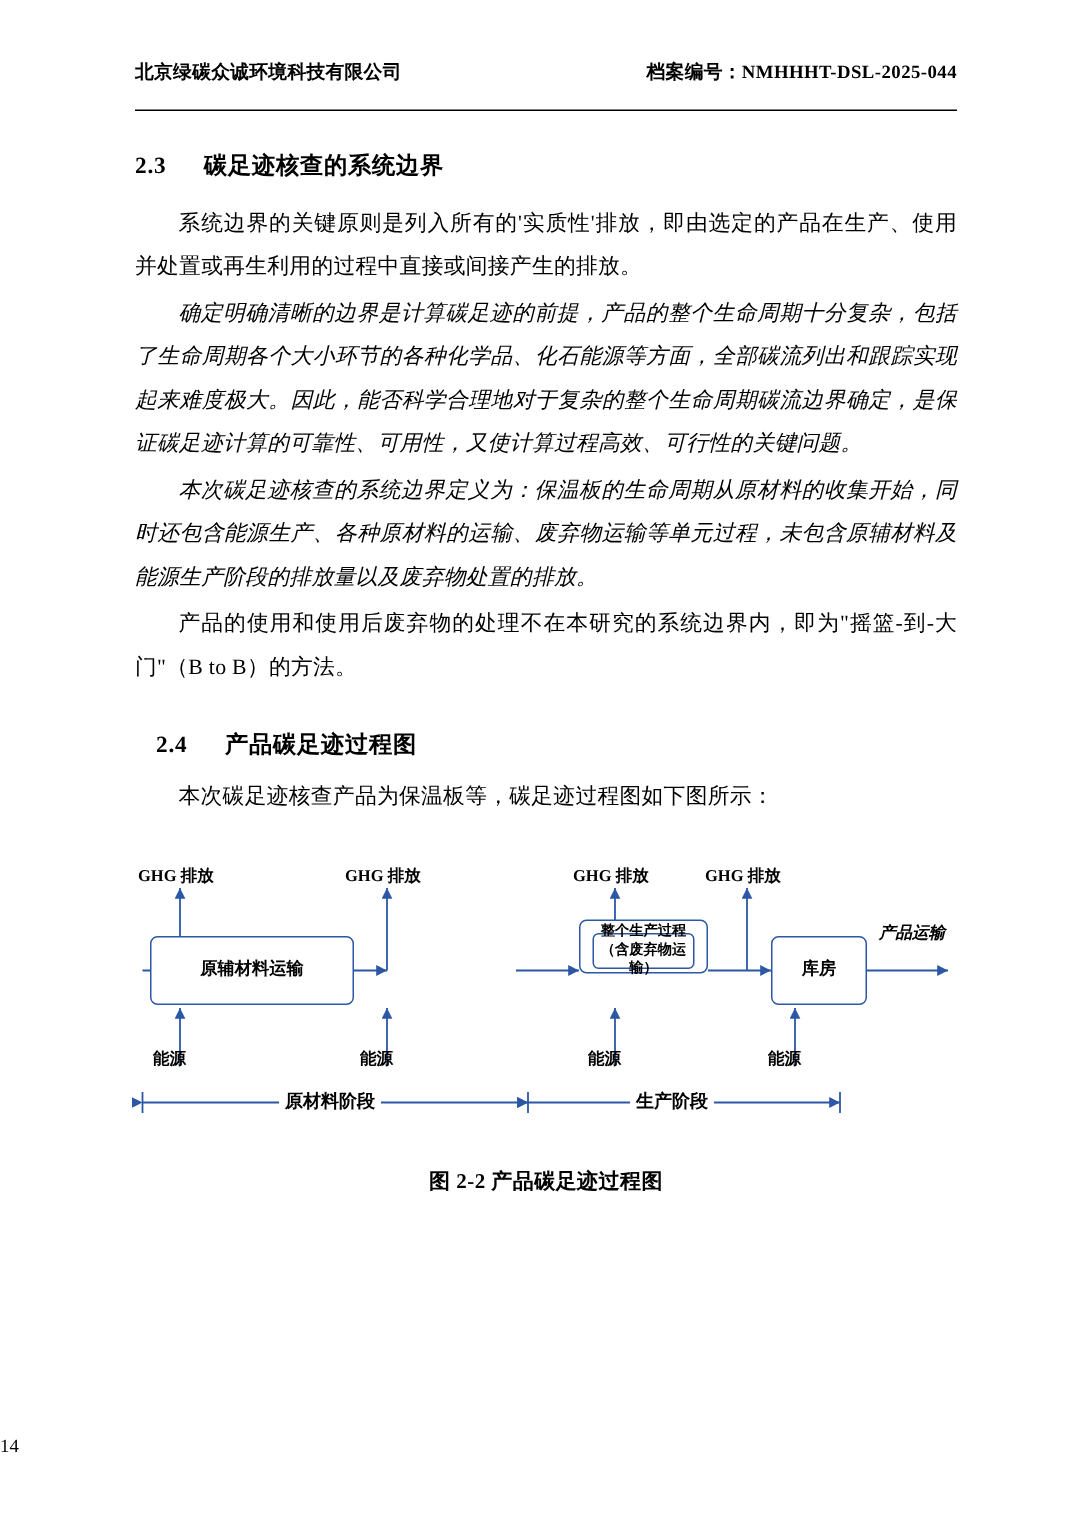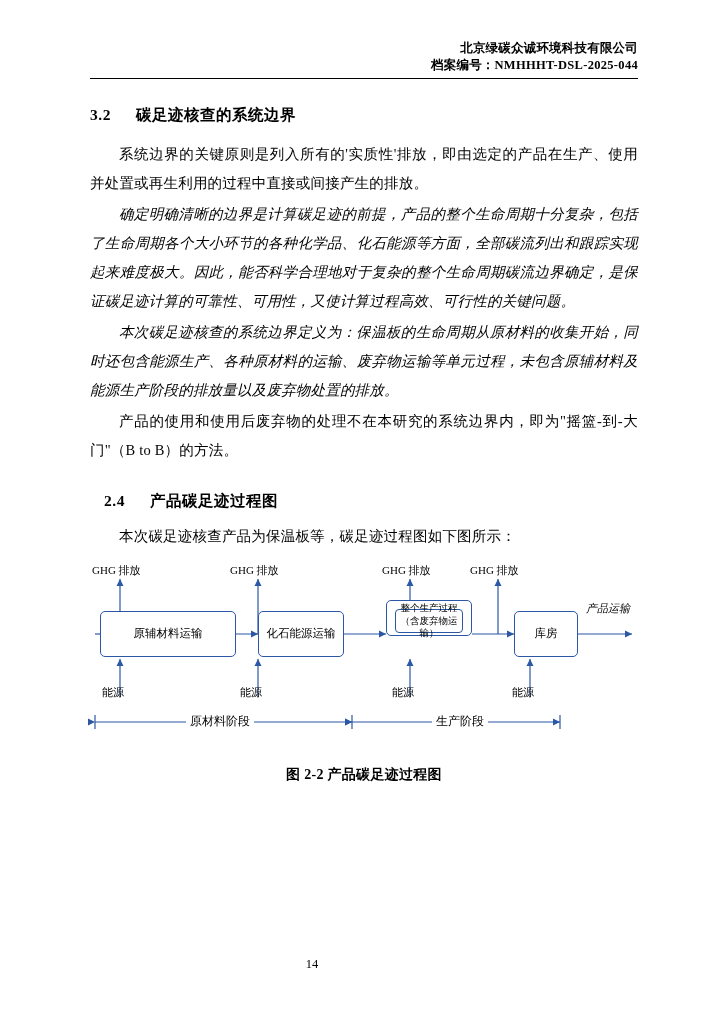--- a/index.html
+++ b/index.html
@@ -25,24 +25,23 @@
     top: 40px;
     width: 548px;
   }
   
   .header {
     display: flex;
     justify-content: space-between;
     align-items: flex-end;
     font-size: 12.5px;
     font-weight: bold;
-    padding-bottom: 4px;
+    padding-bottom: 16px;
     border-bottom: 1.2px solid #000;
     letter-spacing: 0.2px;
-    flex-direction: column;
   }
   .header-right {
     font-size: 12.5px;
     font-weight: bold;
   }
   .header-right .code {
     letter-spacing: 0.3px;
   }
   
   h2.sec {
@@ -75,22 +74,23 @@
     letter-spacing: 0.2px;
   }
   p.body.ital {
     font-style: italic;
   }
   
   .diagram {
     position: relative;
     width: 548px;
     height: 195px;
-    margin-top: 8px;
+    margin-top: 26px;
     font-family: "Liberation Sans", "DejaVu Sans", sans-serif;
+    font-weight: bold;
   }
   .ghg-label {
     position: absolute;
     font-size: 11px;
     font-family: "Liberation Serif", serif;
     white-space: nowrap;
   }
   .energy-label {
     position: absolute;
     font-size: 11px;
@@ -150,21 +150,21 @@
   .tail {
     font-size: 14.5px;
     margin-top: 14px;
     letter-spacing: 0.2px;
   }
   .pagenum {
     position: absolute;
     bottom: 52px;
     left: 0;
     width: 624px;
-    text-align: center;
+    text-align: left;
     font-size: 12.5px;
   }
   svg.wires {
     position: absolute;
     left: 0;
     top: 0;
     overflow: visible;
   }
 </style>
 </head>
@@ -174,21 +174,21 @@
   <div class="content">
 
     <div class="header">
       <div>北京绿碳众诚环境科技有限公司</div>
       <div class="header-right">
         <span>档案编号：</span><span class="code">NMHHHT-DSL-2025-044</span>
       </div>
     </div>
 
     <h2 class="sec">
-      <span class="num">3.2</span><span>碳足迹核查的系统边界</span>
+      <span class="num">2.3</span><span>碳足迹核查的系统边界</span>
     </h2>
 
     <p class="body">系统边界的关键原则是列入所有的'实质性'排放，即由选定的产品在生产、使用并处置或再生利用的过程中直接或间接产生的排放。</p>
     <p class="body ital">确定明确清晰的边界是计算碳足迹的前提，产品的整个生命周期十分复杂，包括了生命周期各个大小环节的各种化学品、化石能源等方面，全部碳流列出和跟踪实现起来难度极大。因此，能否科学合理地对于复杂的整个生命周期碳流边界确定，是保证碳足迹计算的可靠性、可用性，又使计算过程高效、可行性的关键问题。</p>
     <p class="body ital">本次碳足迹核查的系统边界定义为：保温板的生命周期从原材料的收集开始，同时还包含能源生产、各种原材料的运输、废弃物运输等单元过程，未包含原辅材料及能源生产阶段的排放量以及废弃物处置的排放。</p>
     <p class="body">产品的使用和使用后废弃物的处理不在本研究的系统边界内，即为"摇篮-到-大门"（B to B）的方法。</p>
 
     <h2 class="sec2">
       <span class="num">2.4</span><span>产品碳足迹过程图</span>
     </h2>
@@ -237,42 +237,39 @@
       </svg>
 
       <div class="ghg-label" style="left:2px; top:4px;">GHG 排放</div>
       <div class="ghg-label" style="left:140px; top:4px;">GHG 排放</div>
       <div class="ghg-label" style="left:292px; top:4px;">GHG 排放</div>
       <div class="ghg-label" style="left:380px; top:4px;">GHG 排放</div>
 
       <div class="box" style="left:10px; top:52px; width:136px; height:46px;">
         <span>原辅材料运输</span>
       </div>
-      <div class="box" style="left:168px; top:52px; width:86px; height:46px;">
-        <span>化石能源运输</span>
-      </div>
       <div class="box" style="left:296px; top:41px; width:86px; height:36px;align-items:flex-end;">
         <div class="inner-box">
           <span>整个生产过程</span>
           <span>（含废弃物运输）</span>
         </div>
       </div>
       <div class="box" style="left:424px; top:52px; width:64px; height:46px;">
         <span>库房</span>
       </div>
 
       <div class="product-label" style="left:496px; top:42px;">产品运输</div>
 
       <div class="energy-label" style="left:12px; top:126px;">能源</div>
       <div class="energy-label" style="left:150px; top:126px;">能源</div>
       <div class="energy-label" style="left:302px; top:126px;">能源</div>
       <div class="energy-label" style="left:422px; top:126px;">能源</div>
 
       <div class="stage-label" style="left:96px; top:154px;">原材料阶段</div>
-      <div class="stage-label" style="left:342px; top:154px;">生产阶段</div>
+      <div class="stage-label" style="left:330px; top:154px;">生产阶段</div>
     </div>
 
     <div class="fig-caption">图 2-2 产品碳足迹过程图</div>
 
   </div>
 
   <div class="pagenum">14</div>
 </div>
 
 </body></html>

